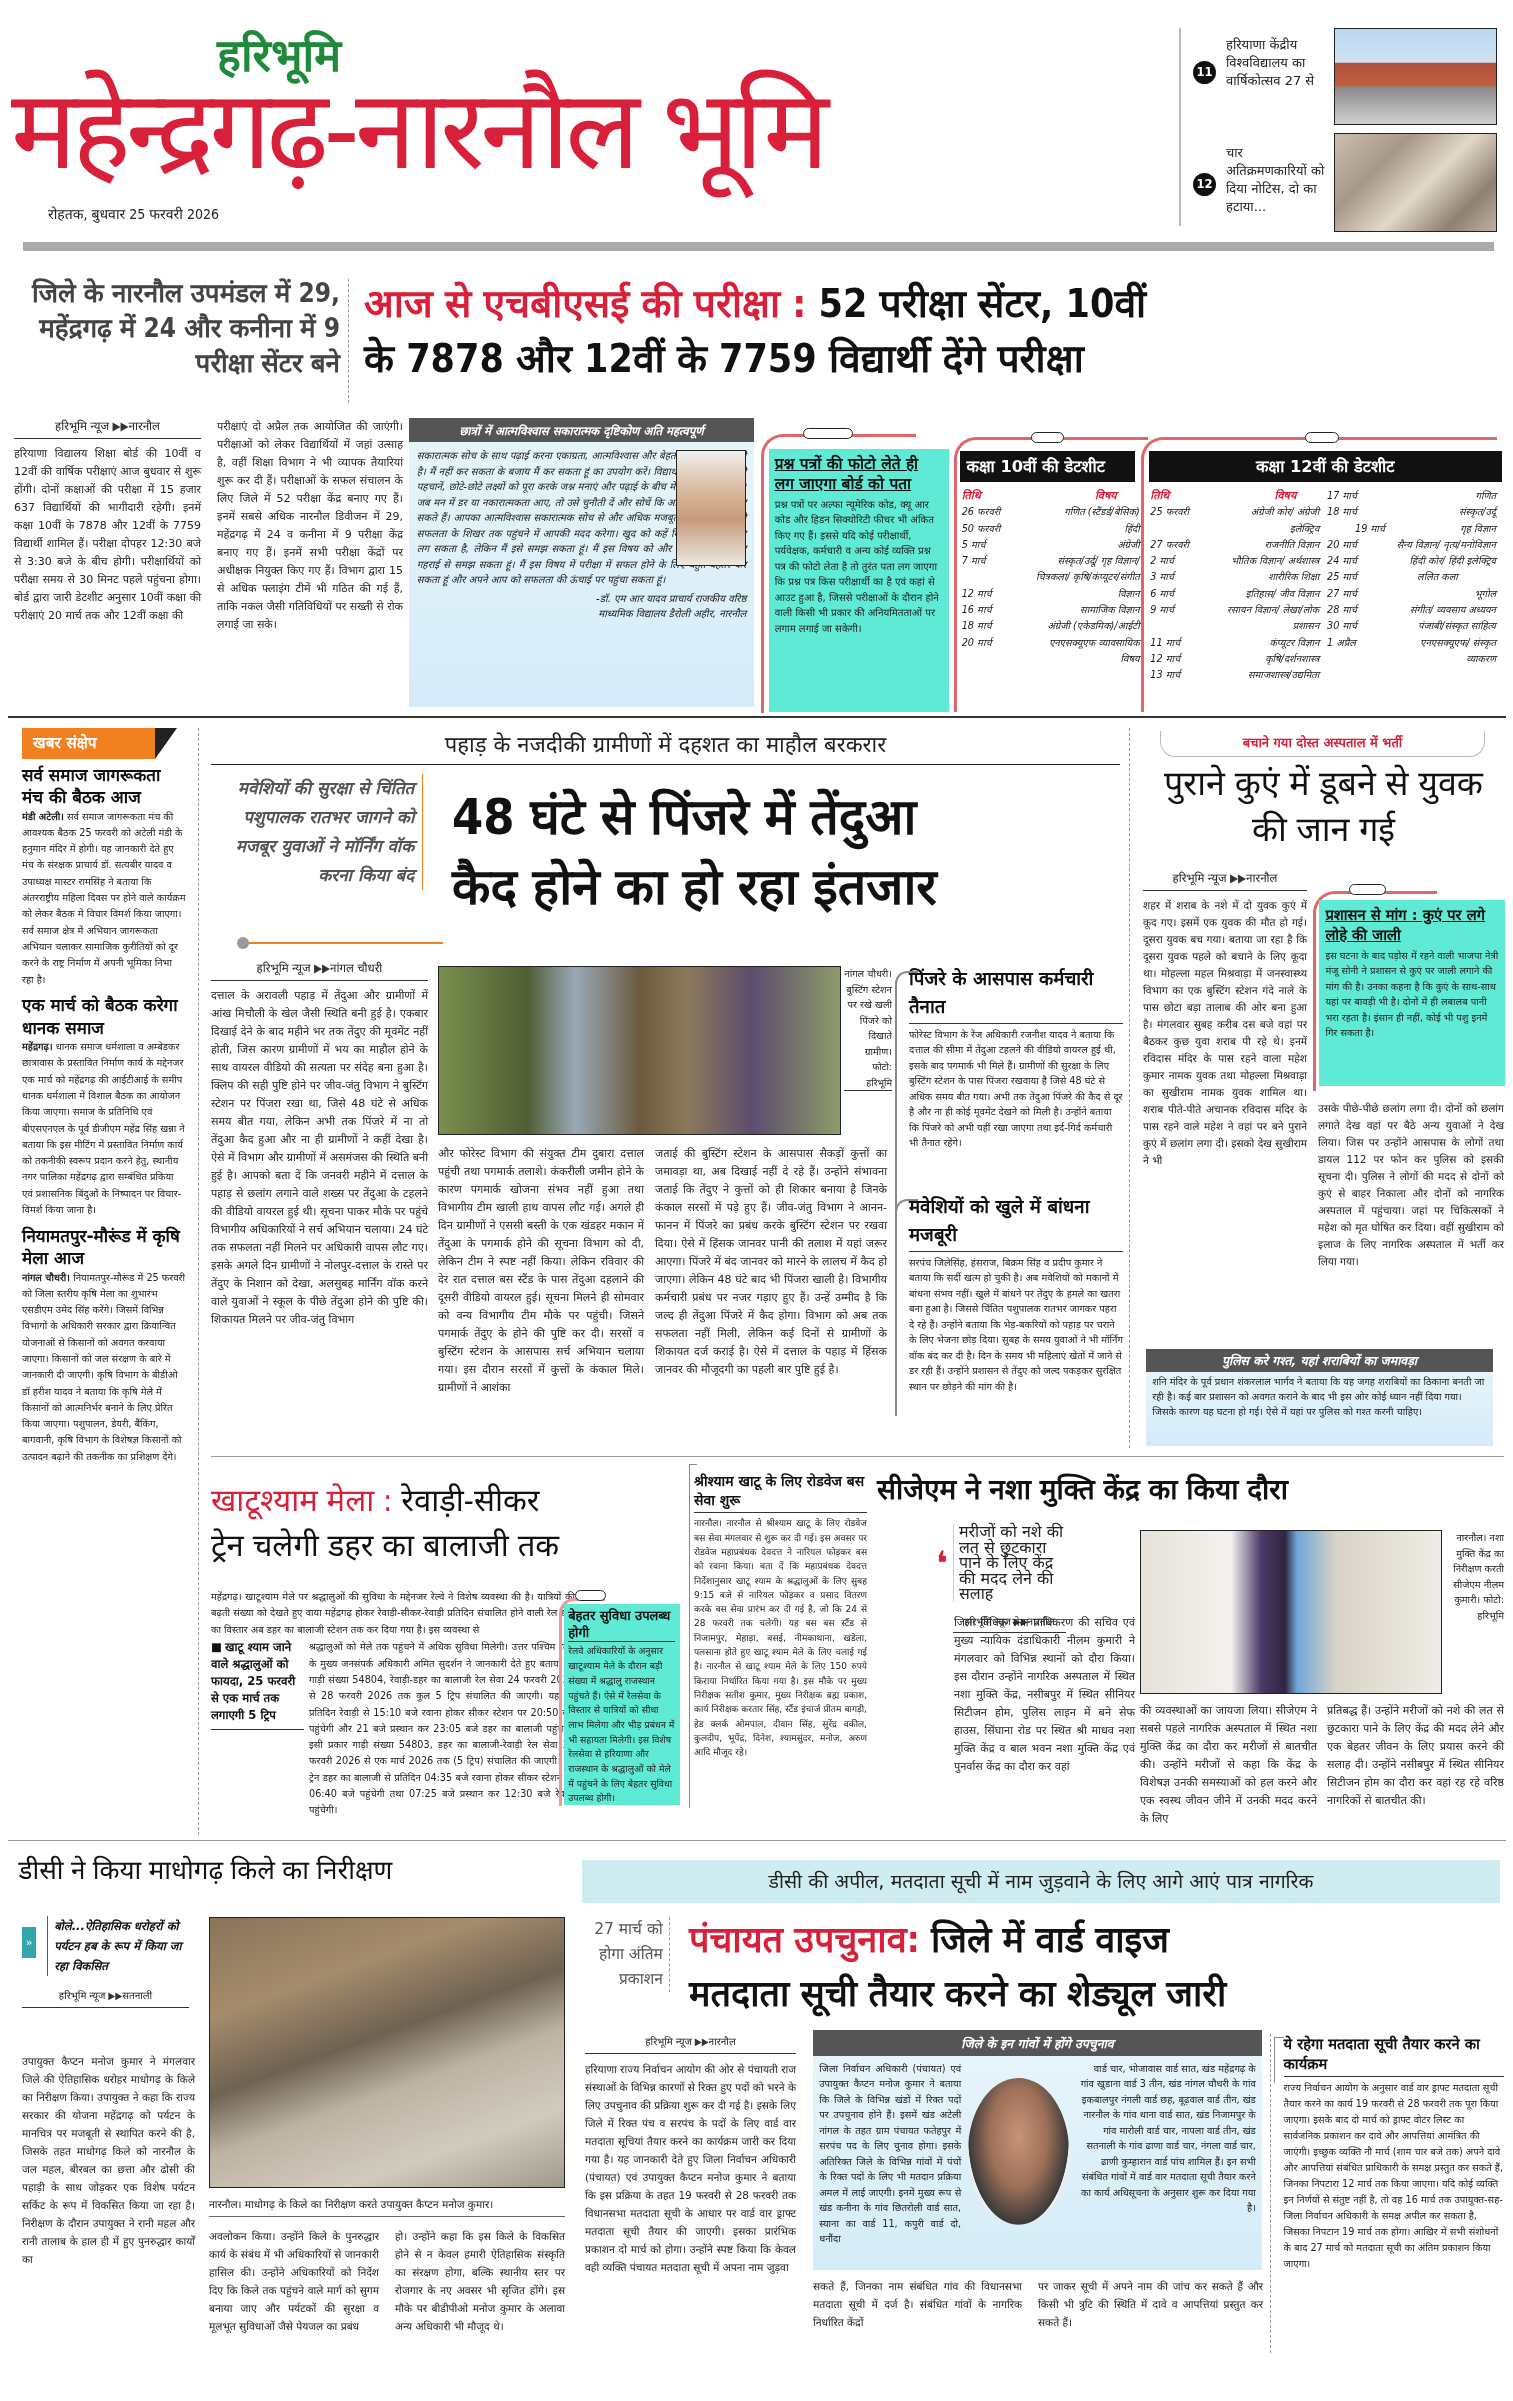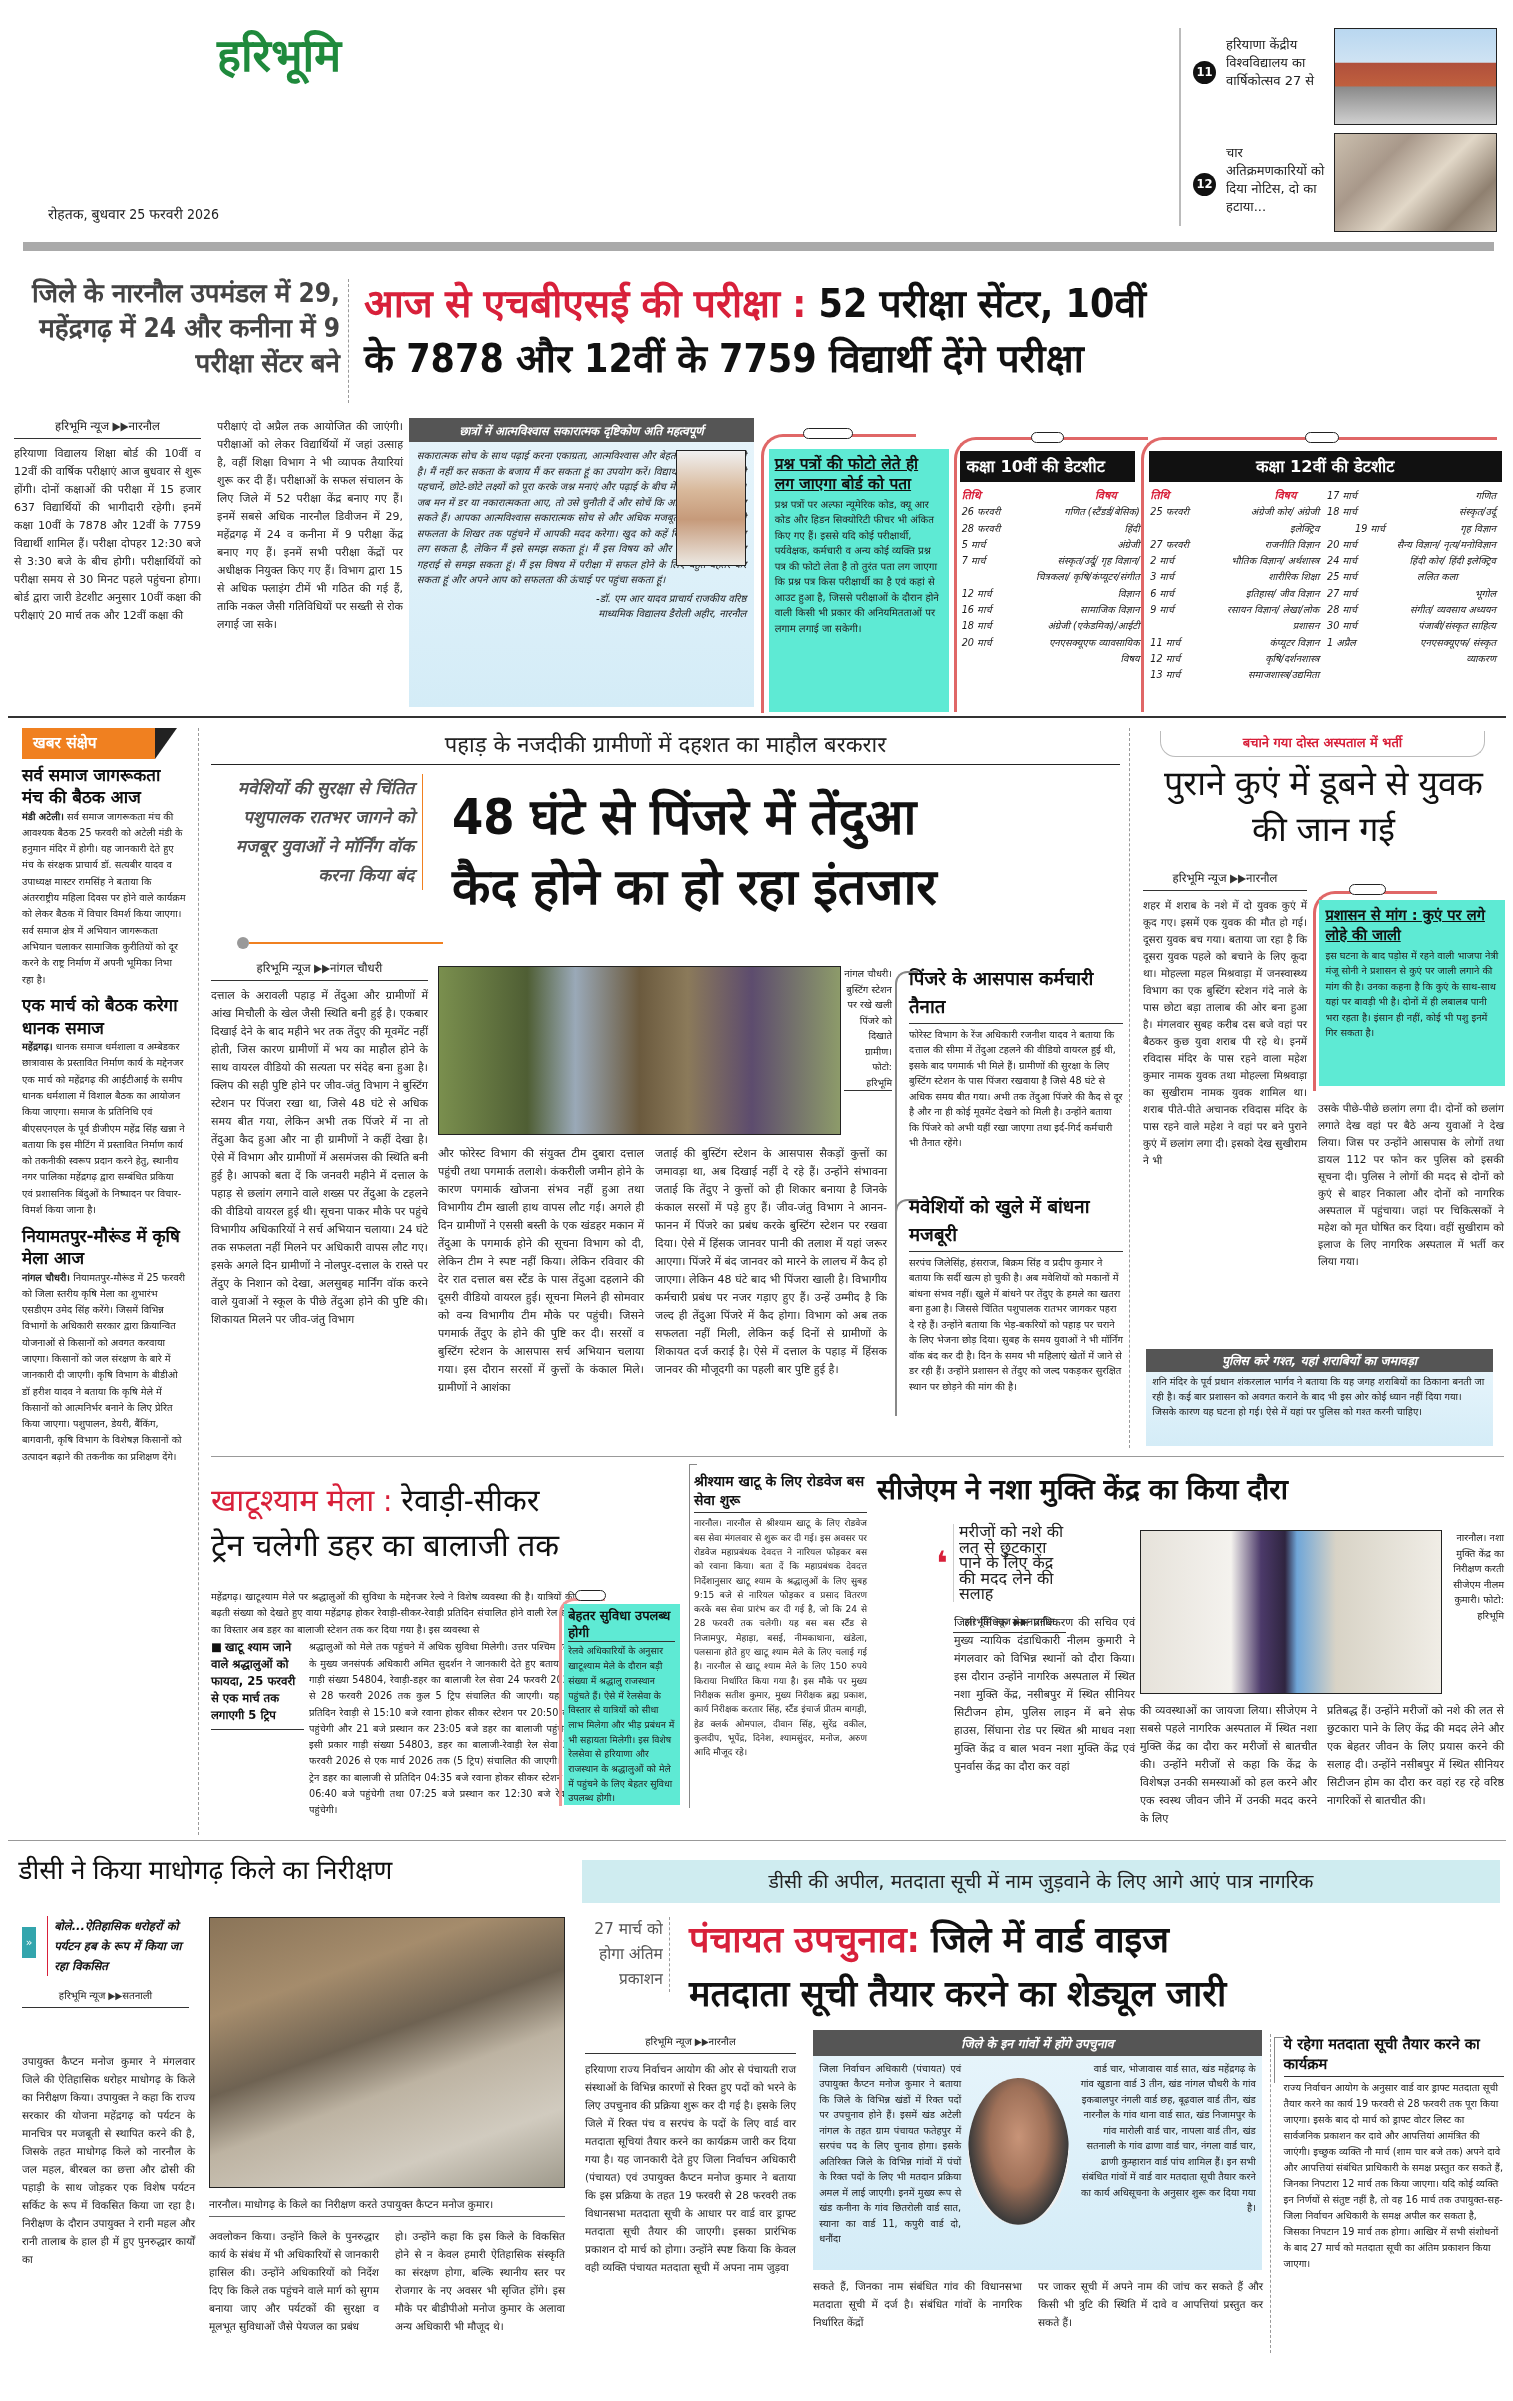--- a/index.html
+++ b/index.html
@@ -17,20 +17,21 @@
   .box-blue { background: linear-gradient(180deg, #e6f4fb 0%, #d4ecf7 100%); }
   .box-beige { background: #5eead4; }
   .pill { width: 50px; height: 11px; border: 1.5px solid #222; border-radius: 6.2px; background:#fff; position:absolute; }
   .red-curve { border-top: 3.9px solid #e06767; border-left: 3.9px solid #e06767; border-top-left-radius: 22px; position: absolute; }
 </style>
 </head>
 <body>
 
 <div class="abs" style="left:0;top:0;width:1514px;height:256px;padding-left:17px;">
   <div class="abs" style="left:217px;top:23px;font-size:45px;font-weight:bold;color:#1f8a3c;font-family:'DejaVu Sans Condensed','DejaVu Sans',sans-serif;">हरिभूमि</div>
+  <div class="abs" style="left:11px;top:64px;width:1154px;font-size:110px;line-height:132px;color:#d8203a;font-family:'DejaVu Sans Condensed','DejaVu Sans',sans-serif;letter-spacing:-4.6px;white-space:nowrap;">महेन्द्रगढ़-नारनौल भूमि</div>
   <div class="abs" style="left:48px;top:204px;font-size:14px;color:#222;font-family:'DejaVu Sans Condensed','DejaVu Sans',sans-serif;">रोहतक, बुधवार 25 फरवरी 2026</div>
 
   <div class="abs" style="left:1179px;top:28px;width:1.5px;height:198px;background:#bbb;"></div>
   <div class="abs" style="left:1193px;top:28px;width:310px;height:97px;">
     <div class="abs" style="left:0;top:33px;width:23px;height:23px;border-radius:50%;background:#111;color:#fff;font-size:11.6px;font-weight:bold;text-align:center;line-height:23px;">11</div>
     <div class="abs" style="left:33px;top:7.7px;width:101px;font-size:13px;line-height:18px;color:#222;">हरियाणा केंद्रीय विश्वविद्यालय का वार्षिकोत्सव 27 से</div>
     <div class="photo" style="left:141px;top:0;width:163px;height:97px;background:linear-gradient(180deg,#b9d7f0 0%,#cfe3f3 35%,#b0503c 36%,#c0603e 60%,#8a8a8a 61%,#d0d0d0 100%);"></div>
   </div>
   <div class="abs" style="left:1193px;top:133px;width:310px;height:99px;">
     <div class="abs" style="left:0;top:40px;width:23px;height:23px;border-radius:50%;background:#111;color:#fff;font-size:11.6px;font-weight:bold;text-align:center;line-height:23px;">12</div>
@@ -86,21 +87,21 @@
   <div style="position:absolute;left:7.7px;top:70px;width:178px;font-size:9.7px;line-height:16.3px;font-style:italic;">
     <div style="display:flex;justify-content:space-between;color:#d8203a;font-weight:bold;font-size:11px;">
         <span>तिथि</span>
         <span style="margin-right:23px;">विषय</span>
       </div>
     <div style="display:flex;justify-content:space-between;">
         <span>26 फरवरी</span>
         <span style="text-align:right;width:101px;">गणित (स्टैंडर्ड/बेसिक)</span>
       </div>
     <div style="display:flex;justify-content:space-between;">
-        <span>28 फरवरी</span>
+        <span>50 फरवरी</span>
         <span style="text-align:right;width:101px;">हिंदी</span>
       </div>
     <div style="display:flex;justify-content:space-between;">
         <span>5 मार्च</span>
         <span style="text-align:right;width:101px;">अंग्रेजी</span>
       </div>
     <div style="display:flex;justify-content:space-between;">
         <span>7 मार्च</span>
         <span style="text-align:right;width:116px;">संस्कृत/उर्दू/ गृह विज्ञान/चित्रकला/ कृषि/कंप्यूटर/संगीत</span>
       </div>

